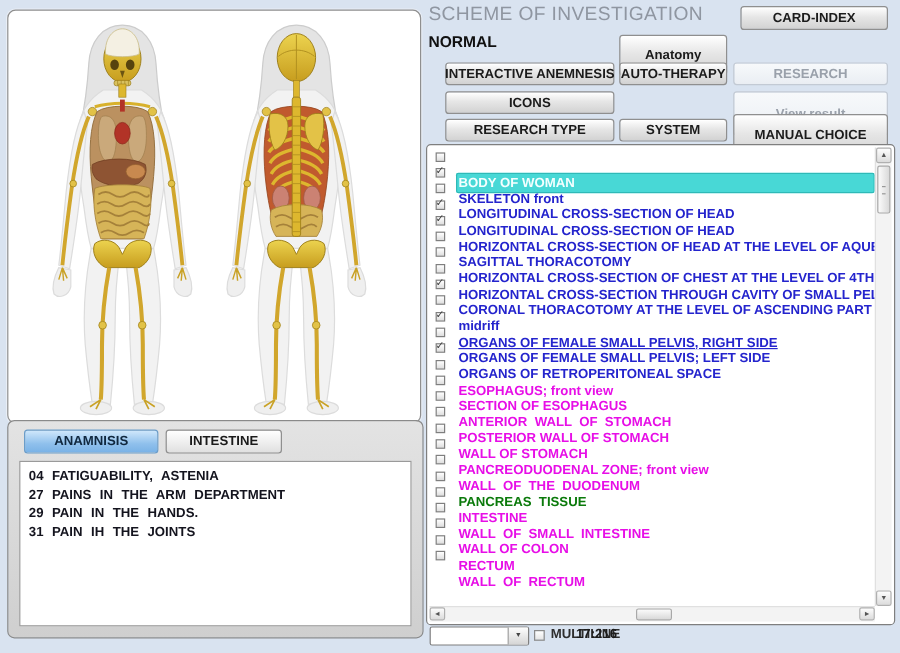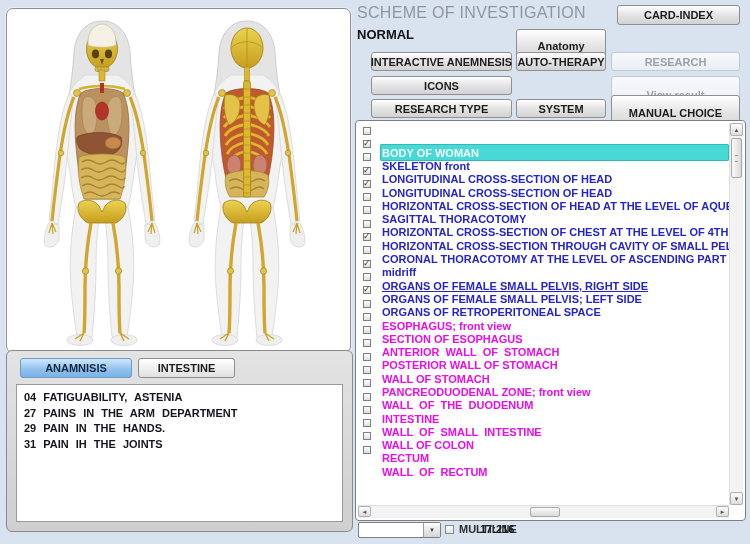--- a/index.html
+++ b/index.html
@@ -308,20 +308,24 @@
       <div class="arow">
         <span class="cb"></span>
         <span class="lbl" style="color: rgb(231, 14, 231);">PANCREODUODENAL ZONE; front view</span>
       </div>
       <div class="arow">
         <span class="cb"></span>
         <span class="lbl" style="color: rgb(231, 14, 231);">WALL  OF  THE  DUODENUM</span>
       </div>
       <div class="arow">
         <span class="cb"></span>
+        <span class="lbl" style="color: rgb(11, 122, 11);">PANCREAS  TISSUE</span>
+      </div>
+      <div class="arow">
+        <span class="cb"></span>
         <span class="lbl" style="color: rgb(231, 14, 231);">INTESTINE</span>
       </div>
       <div class="arow">
         <span class="cb"></span>
         <span class="lbl" style="color: rgb(231, 14, 231);">WALL  OF  SMALL  INTESTINE</span>
       </div>
       <div class="arow">
         <span class="cb"></span>
         <span class="lbl" style="color: rgb(231, 14, 231);">WALL OF COLON</span>
       </div>

